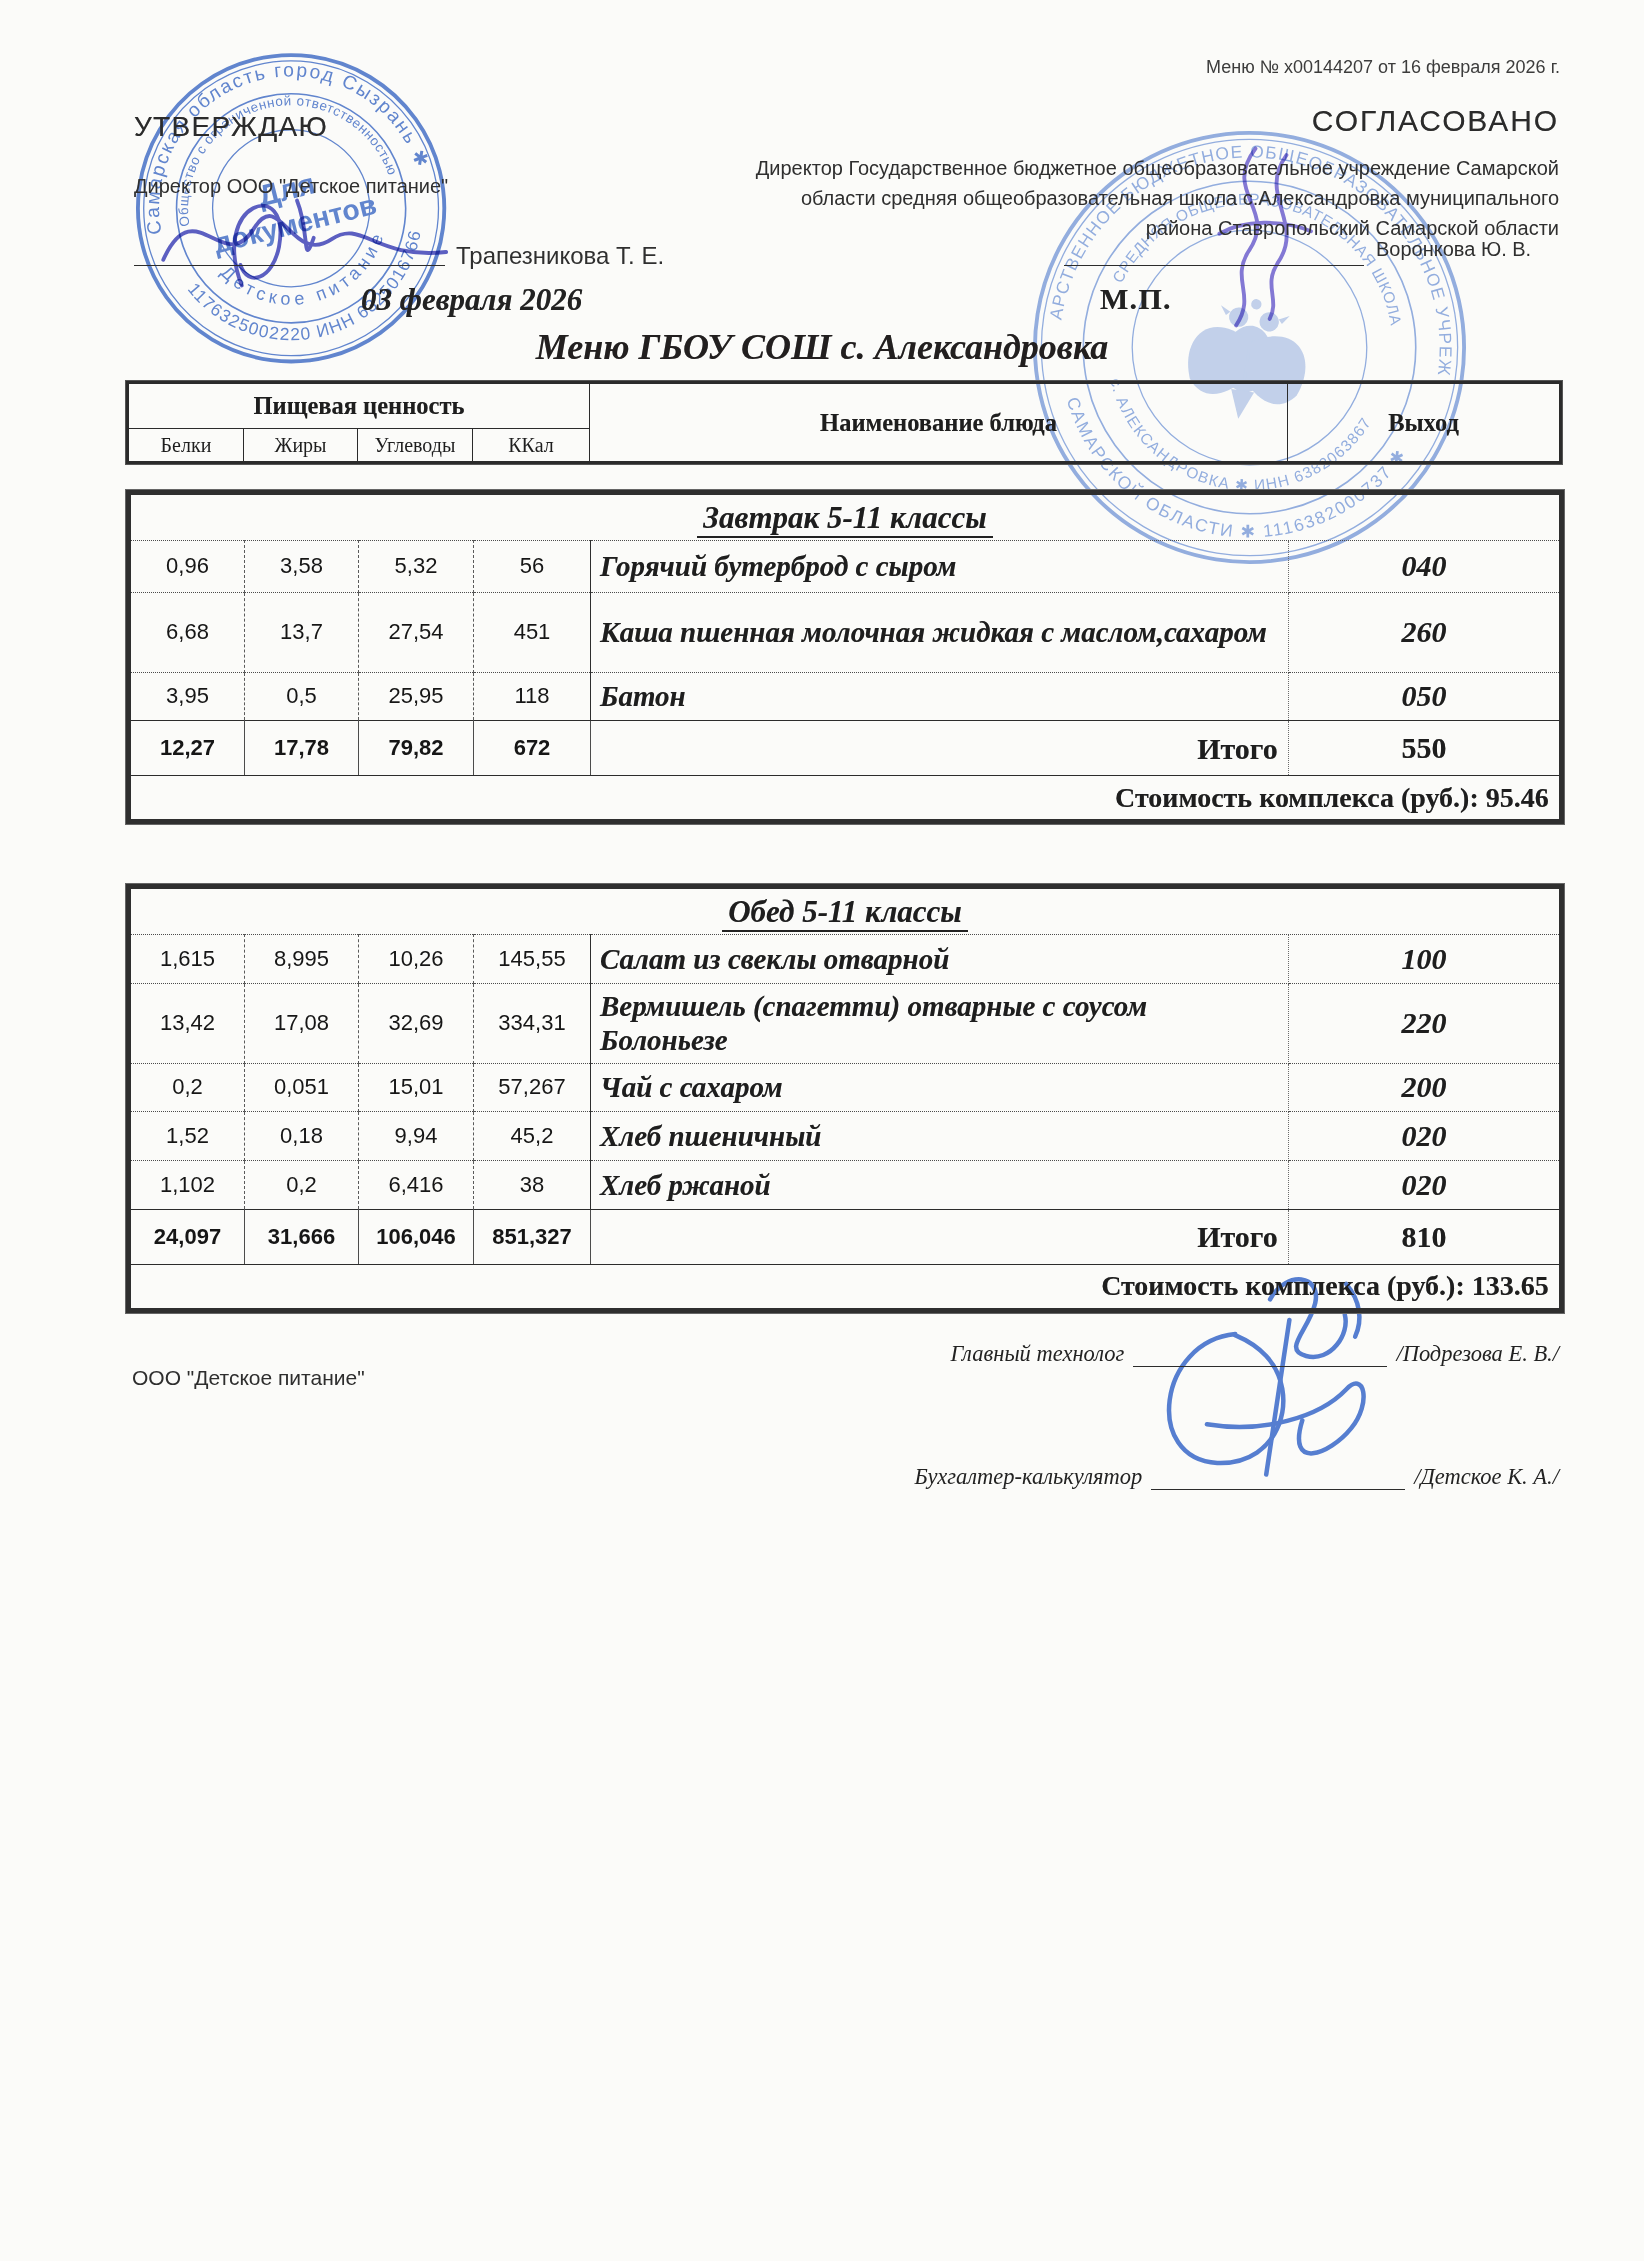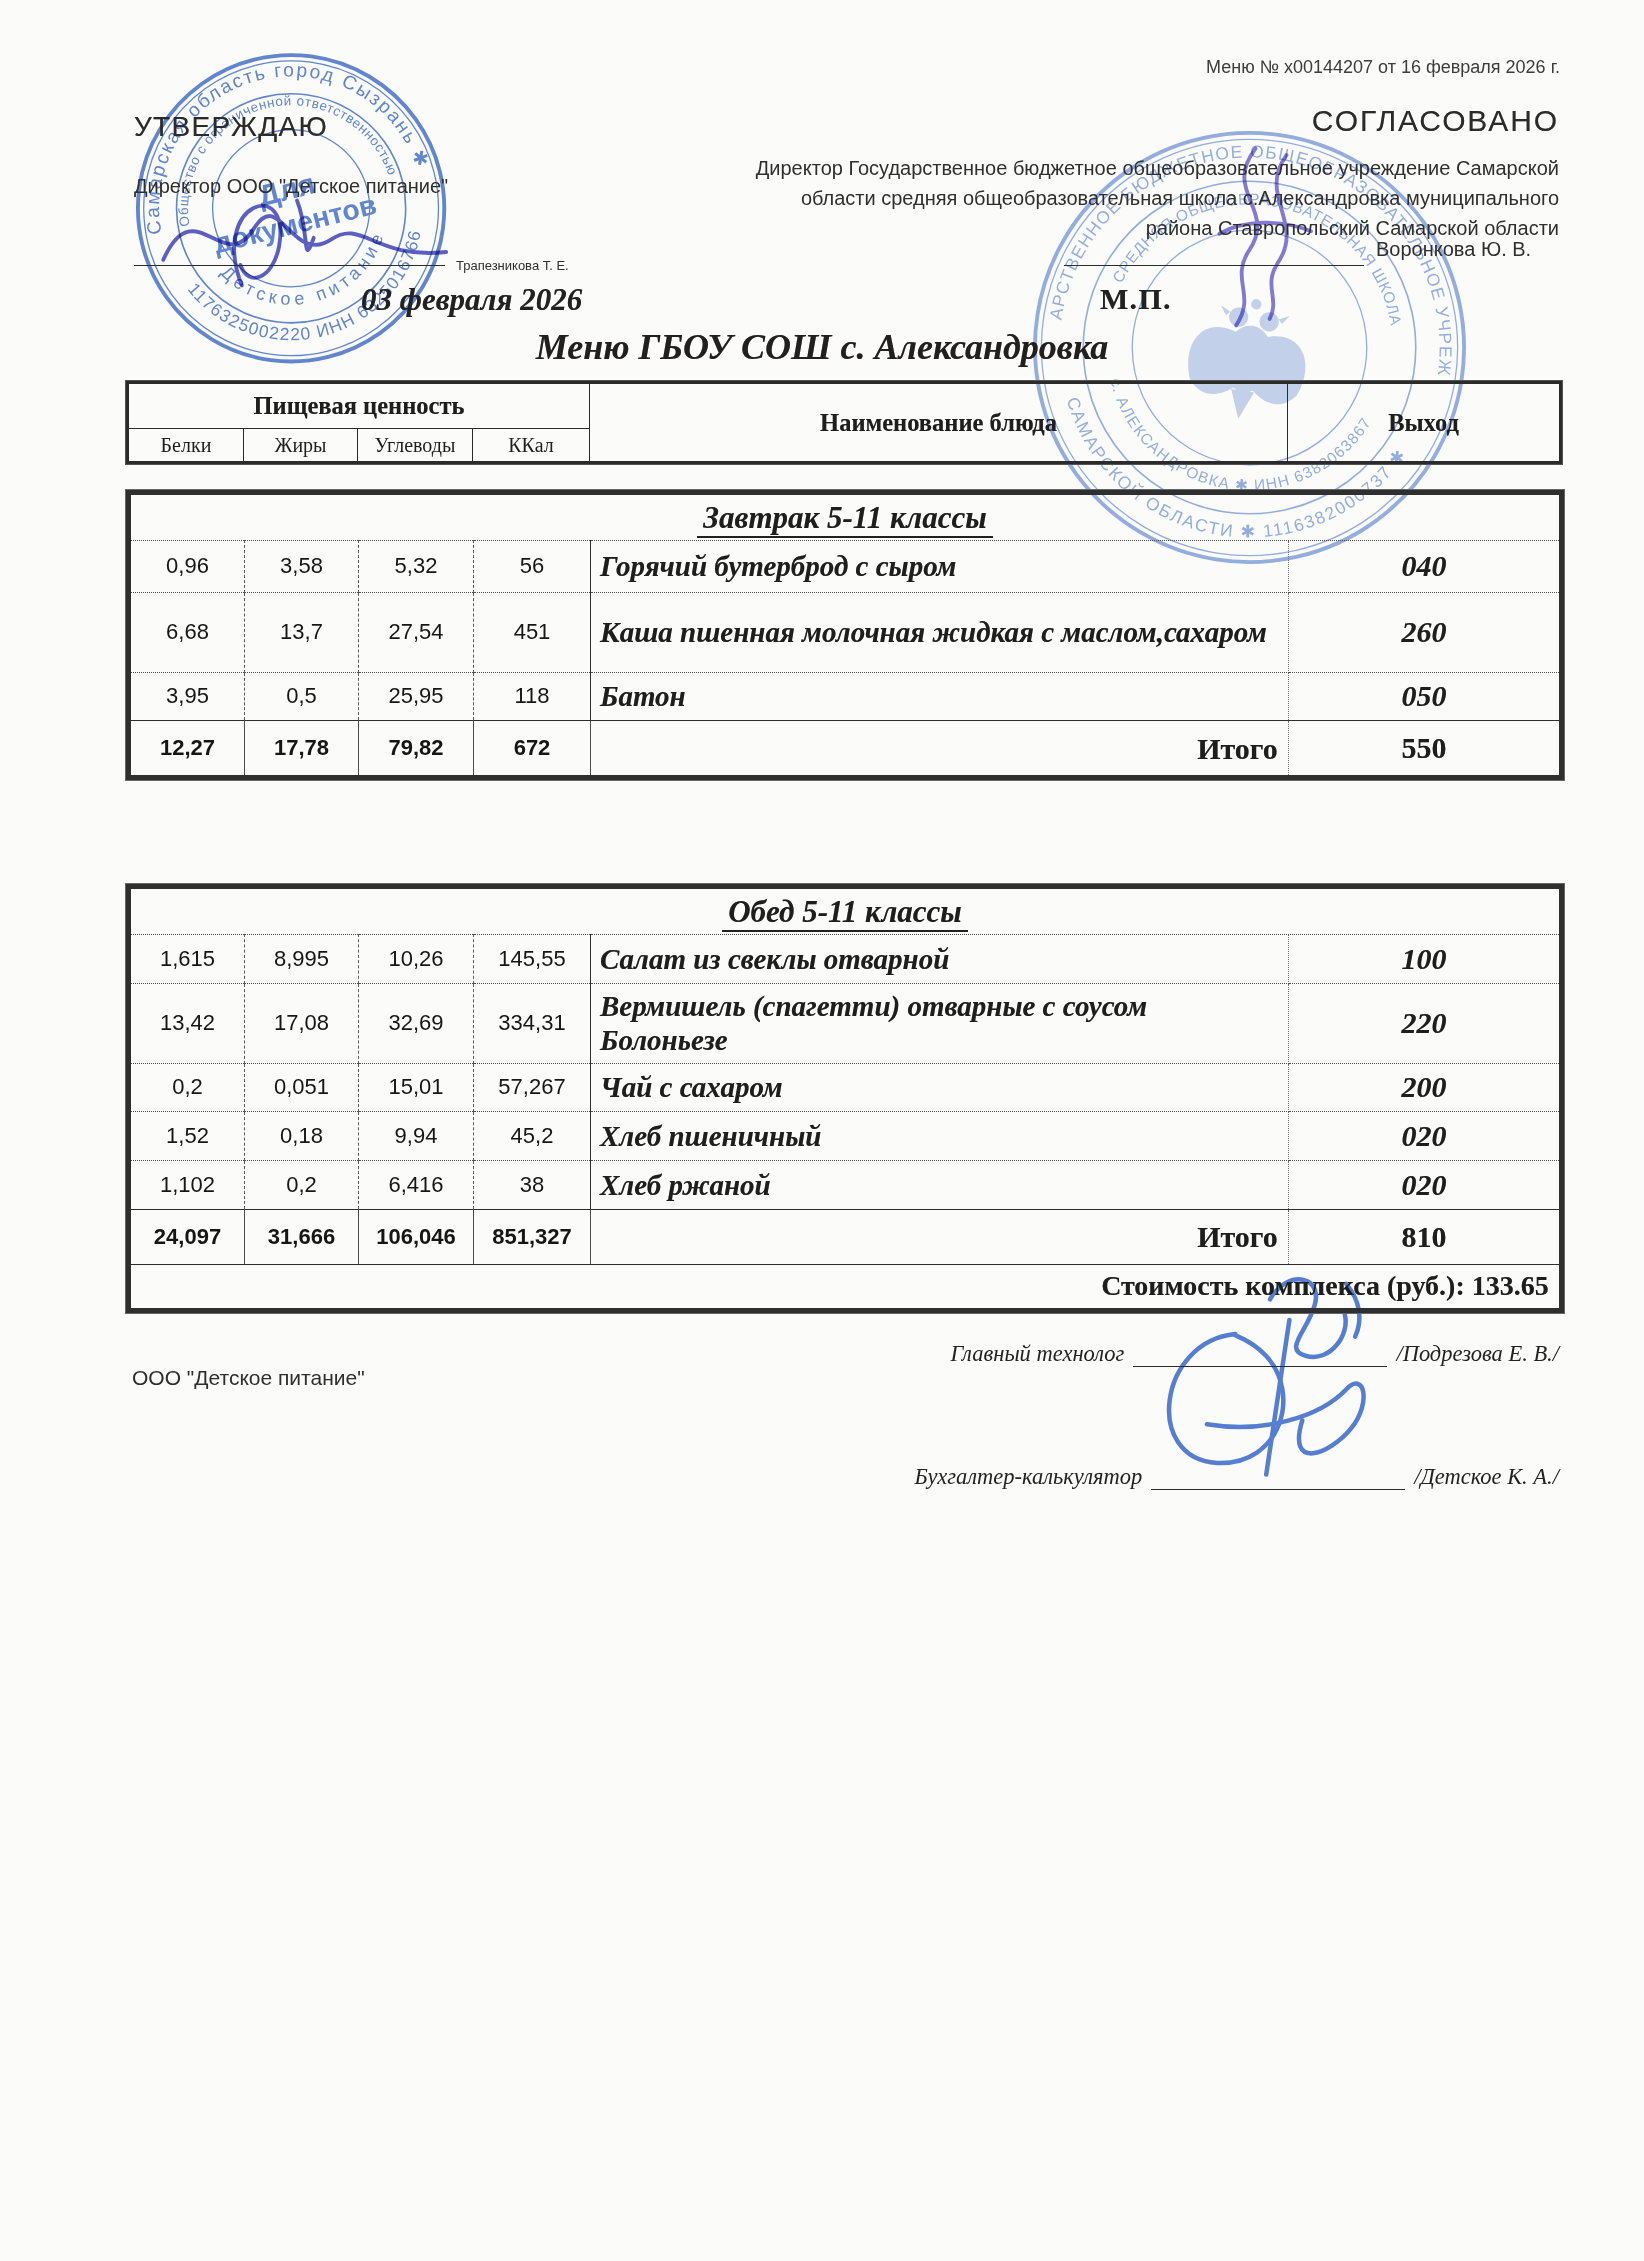--- a/index.html
+++ b/index.html
@@ -14,21 +14,21 @@
 
   
   .menu-no{top:57px;right:84px;font-size:18px;color:#3c3c3c;}
   .approve-title{top:111px;left:134px;font-size:28px;letter-spacing:1.3px;color:#2b2b2b;}
   .agree-title{top:104px;right:85px;font-size:30px;letter-spacing:1.9px;color:#2b2b2b;}
   .approve-org{top:175px;left:134px;font-size:20px;color:#2f2f2f;}
   .agree-lines{top:153px;right:85px;width:863px;text-align:right;font-size:20px;line-height:30px;color:#2f2f2f;}
   .sig-line{border-bottom:1.9px solid #2c2c2c;height:0;}
   .line-left{top:265px;left:134px;width:311px;}
   .line-right{top:265px;left:1064px;width:300px;}
-  .name-left{top:258px;left:456px;font-size:13px;color:#2f2f2f;}
+  .name-left{top:242px;left:456px;font-size:24px;color:#2f2f2f;}
   .name-right{top:238px;left:1376px;font-size:20px;color:#2f2f2f;}
   .approve-date{top:282px;left:361px;width:303px;text-align:left;font-size:31px;font-weight:bold;font-style:italic;color:#222;}
   .seal-note{top:282px;left:1100px;font-size:30px;font-weight:bold;letter-spacing:1.3px;color:#222;}
   .doc-title{top:326px;left:0;width:1644px;text-align:center;font-size:36px;font-weight:bold;font-style:italic;color:#221f1f;}
 
   
   table{border-collapse:collapse;table-layout:fixed;}
   .hdr-table{top:381px;left:126px;width:1433px;border:3.2px solid #2b2b2b;outline:0.6px solid #555;}
   .hdr-table td{border:1.3px solid #2b2b2b;text-align:center;vertical-align:middle;}
   .hdr-main{height:46px;font-family:"Liberation Serif",serif;font-weight:bold;font-size:24.5px;}
@@ -235,20 +235,23 @@
       <td class="out scan">050</td>
     </tr>
     <tr class="total">
       <td class="num">12,27</td>
       <td class="num">17,78</td>
       <td class="num">79,82</td>
       <td class="num">672</td>
       <td class="dish scan">Итого</td>
       <td class="out scan">550</td>
     </tr>
+    <tr class="cost">
+      <td colspan="6" class="scan">Стоимость комплекса (руб.): 95.46</td>
+    </tr>
   </tbody>
     </table>
 
   <table class="abs menu-table t-lunch">
     <colgroup>
         <col style="width:116px">
         <col style="width:114px">
         <col style="width:115px">
         <col style="width:117px">
         <col style="width:698px">

